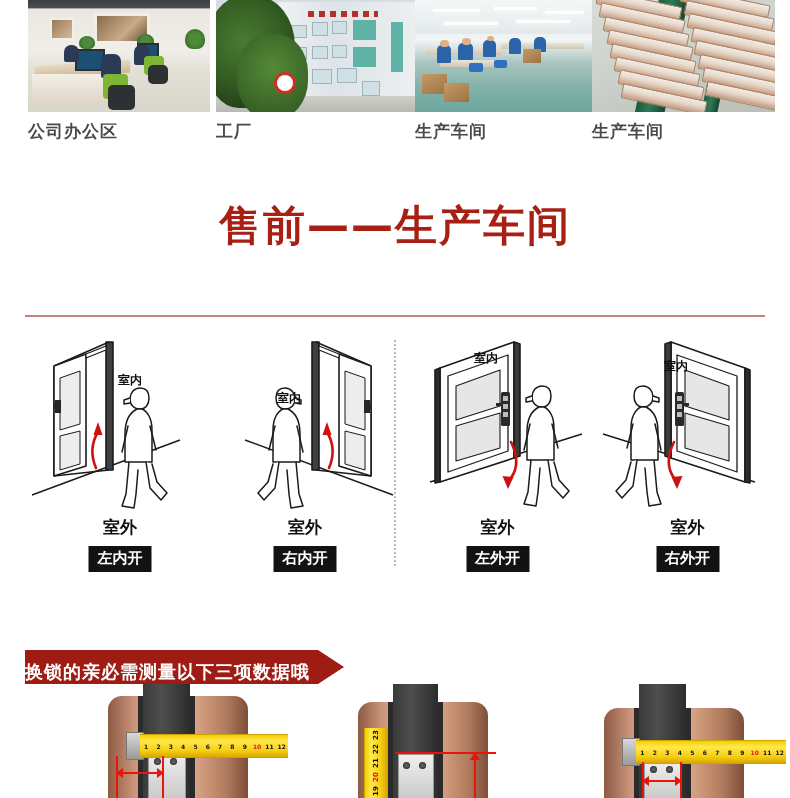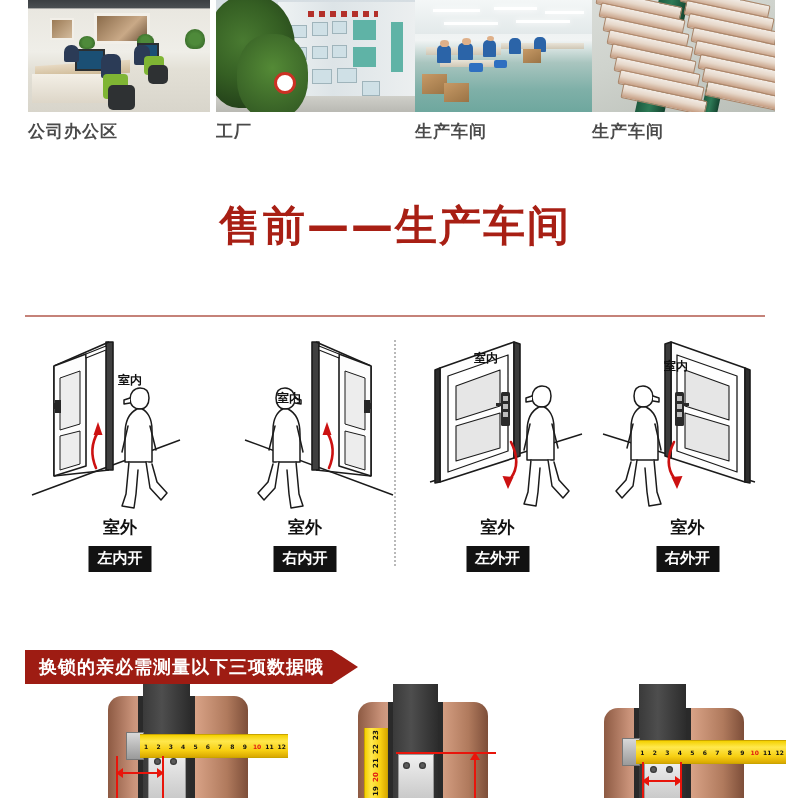--- a/index.html
+++ b/index.html
@@ -96,22 +96,22 @@
     font-family:"DejaVu Sans","Liberation Sans",sans-serif;
   }
   .dot-divider{
     position:absolute;left:394px;top:340px;width:0;height:226px;
     border-left:2px dotted #b9b9b9;
   }
 
   
   .banner{
     position:absolute;left:25px;top:650px;height:34px;
-    display:flex;align-items:center;
-    padding-left:14px;padding-right:34px;
+    display:flex;align-items:flex-end;
+    padding-right:34px;
     color:#ffffff;font-size:18px;font-weight:bold;letter-spacing:1px;
     white-space:nowrap;
     font-family:"DejaVu Sans","Liberation Sans",sans-serif;
     clip-path:polygon(0 0, calc(100% - 26px) 0, 100% 50%, calc(100% - 26px) 100%, 0 100%);
   }
 
   
   .meas-row{position:absolute;left:0;top:684px;width:790px;height:114px;background:#fff;}
   .meas-cell{position:absolute;top:0;height:114px;overflow:hidden;}
   .door-photo{position:absolute;}

